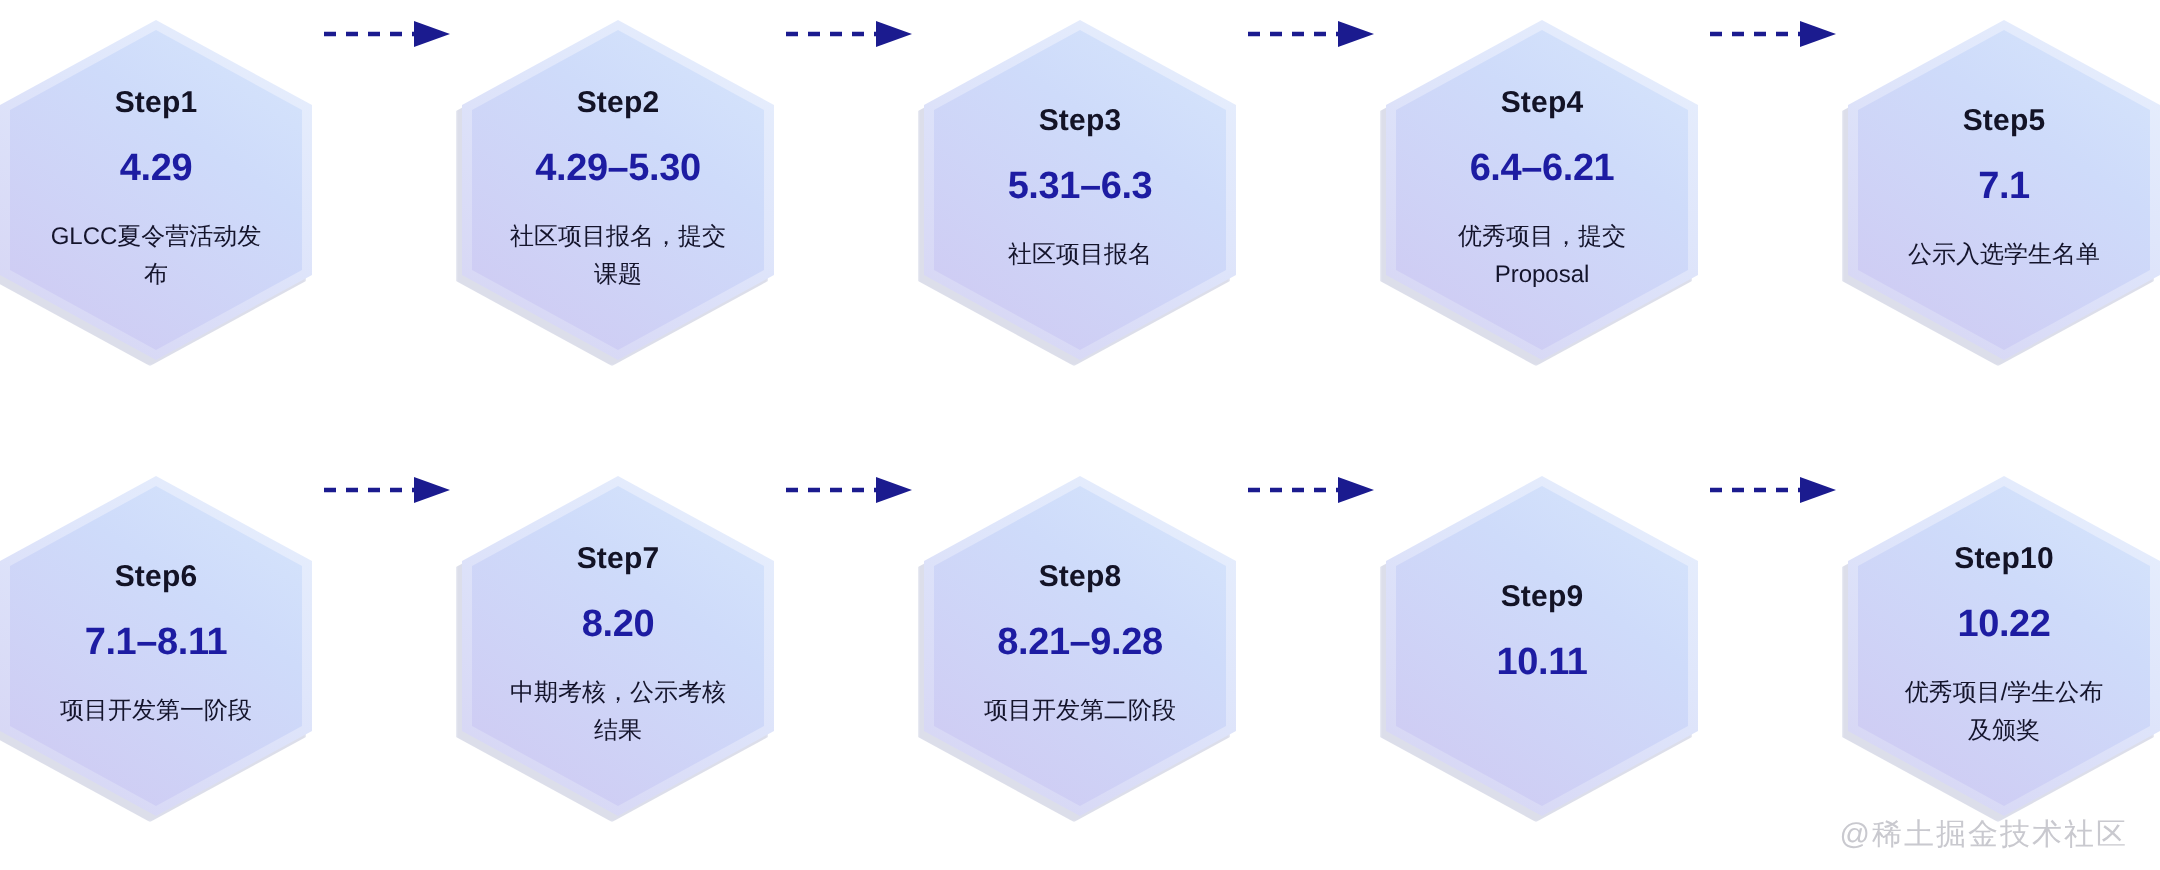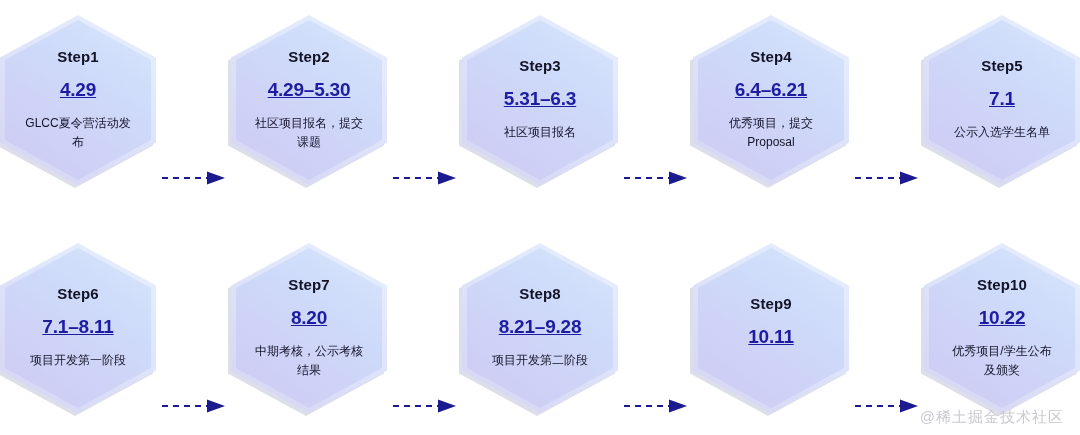--- a/index.html
+++ b/index.html
@@ -22,21 +22,21 @@
     height: 435px;
   }
 
   .flow-row {
     position: absolute;
     left: 0;
     width: 1080px;
     height: 175px;
     display: flex;
     flex-direction: row;
-    align-items: flex-end;
+    align-items: flex-start;
   }
 
   #row-1 { top: 10px; }
   #row-2 { top: 238px; }
 
   
   .hex-wrap {
     position: relative;
     width: 156px;
     height: 170px;
@@ -91,21 +91,20 @@
   }
 
   .step-date {
     font-size: 19px;
     font-weight: bold;
     color: #1d1ca2;
     line-height: 1;
     margin-bottom: 15px;
     letter-spacing: -.2px;
     white-space: nowrap;
-    text-decoration: underline;
   }
 
   .step-desc {
     font-size: 12px;
     font-weight: 500;
     color: #14142b;
     line-height: 1.55;
     max-width: 110px;
   }
 

